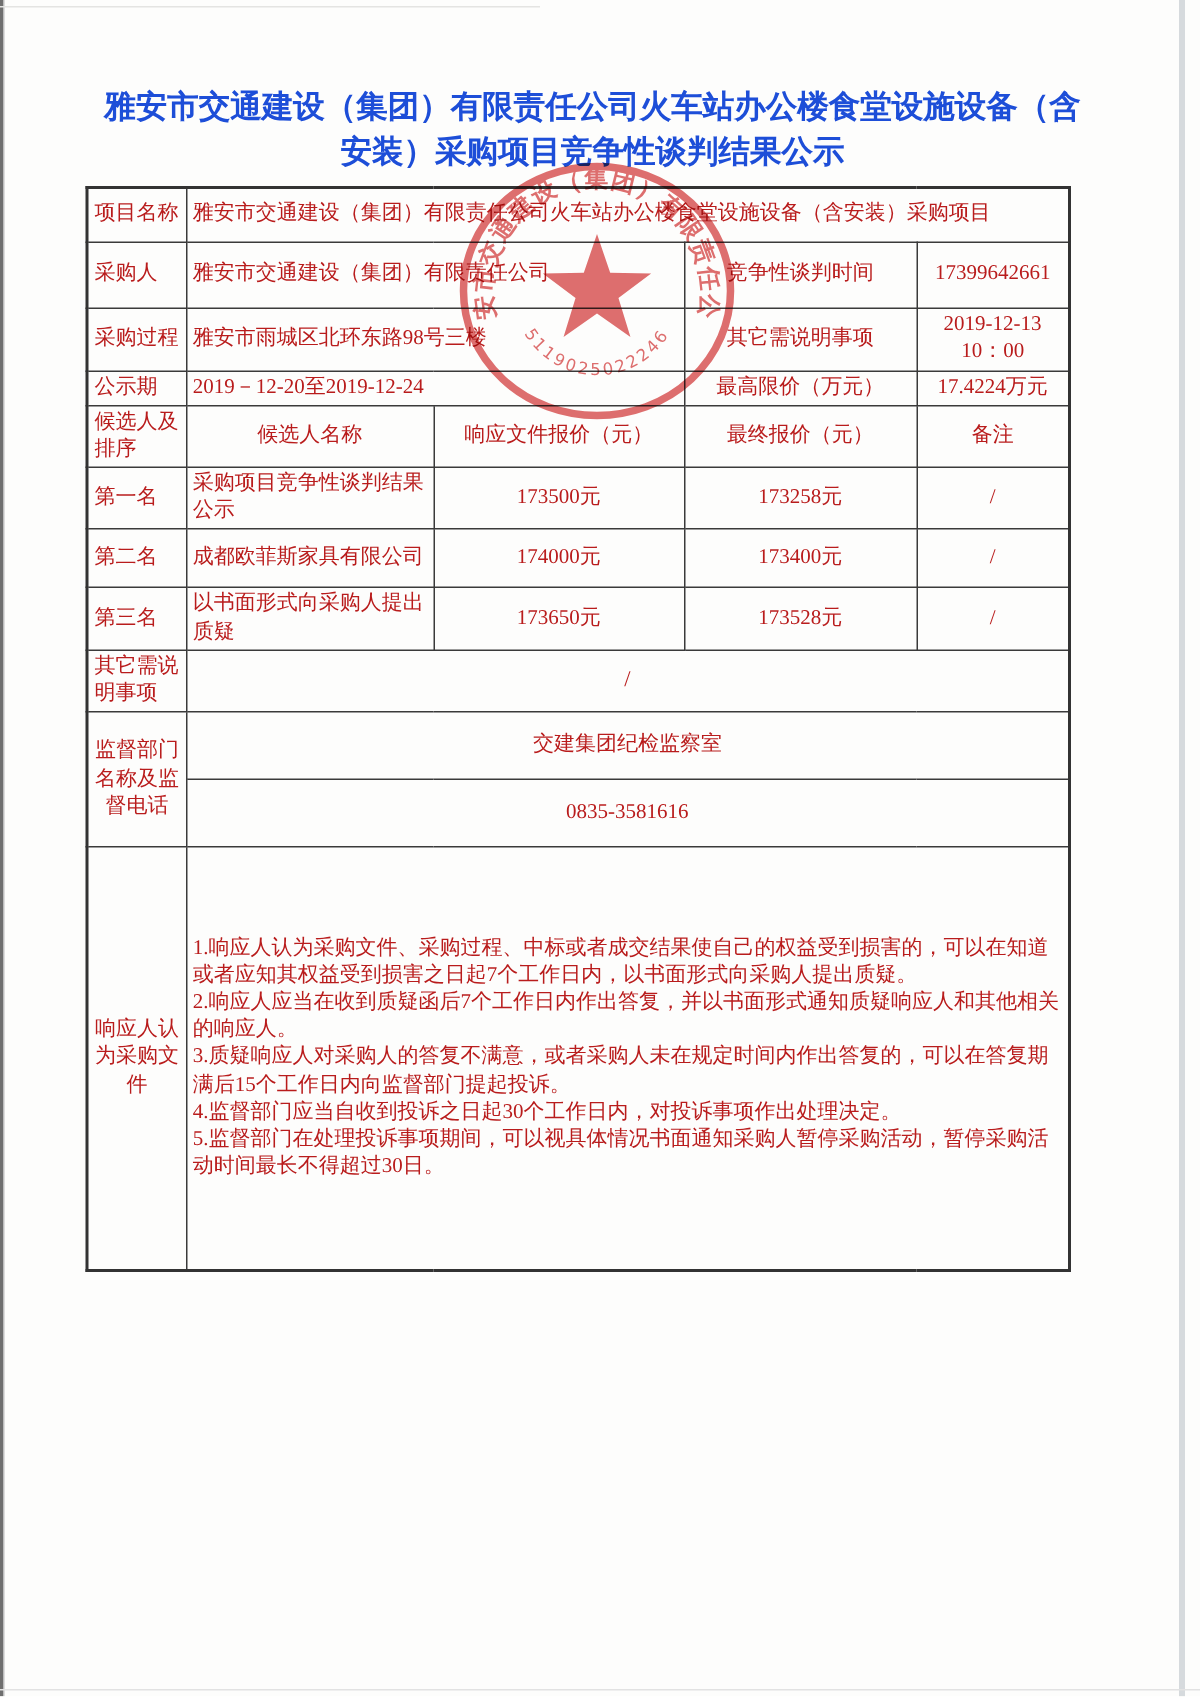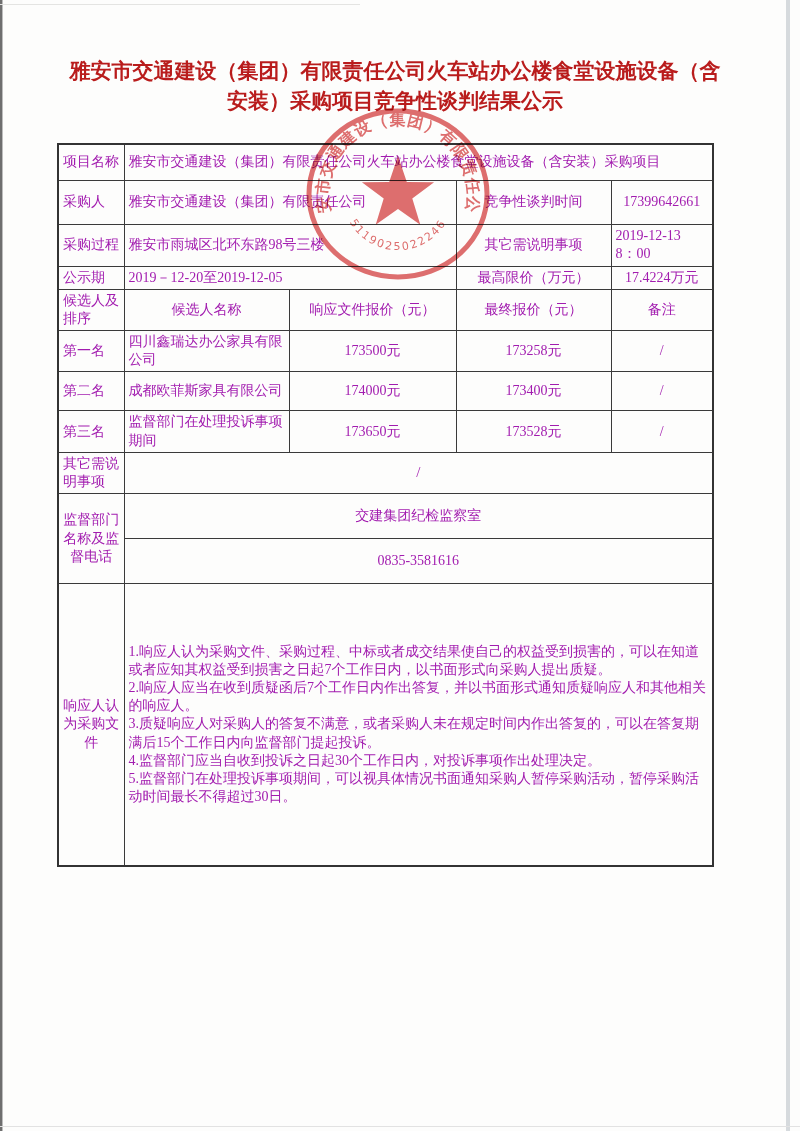--- a/index.html
+++ b/index.html
@@ -7,33 +7,33 @@
         font-family:"Liberation Serif","DejaVu Serif",serif;color:#222;}
   
   .edge-left{position:absolute;left:0;top:0;width:2px;height:1131px;background:#6f6f6f;}
   .edge-left2{position:absolute;left:2px;top:0;width:1px;height:1131px;background:#bdbdbd;}
   .edge-right{position:absolute;left:786px;top:0;width:4px;height:1131px;background:#ccd1d5;opacity:.8;}
   .edge-bottom{position:absolute;left:0;top:1126px;width:800px;height:1px;background:#e2e2e2;}
   .edge-top{position:absolute;left:0;top:4px;width:360px;height:1px;background:#e4e4e2;}
 
   .title{position:absolute;left:64px;top:56px;width:662px;margin:0;
          font-family:"DejaVu Sans","Liberation Sans",sans-serif;
-         font-size:21px;font-weight:700;line-height:1.45;text-align:center;color:#b91c1c;}
+         font-size:21px;font-weight:700;line-height:1.45;text-align:center;color:#1d4ed8;}
 
-  table.doc{position:absolute;left:57px;top:143px;width:655px;border-collapse:collapse;
-            table-layout:fixed;font-size:14px;color:#a21caf;}
+  table.doc{position:absolute;left:57px;top:124px;width:655px;border-collapse:collapse;
+            table-layout:fixed;font-size:14px;color:#b91c1c;}
   table.doc td{border:1px solid #3a3a3a;padding:2px 4px;vertical-align:middle;
                line-height:1.3;overflow:hidden;}
   table.doc{border:2px solid #333;}
   td.lbl{text-align:left;padding-left:4px;}
   td.ctr{text-align:center;}
   td.val{text-align:left;padding-left:5px;}
   td.notes{vertical-align:middle;padding:6px 9px 6px 10px;font-size:14px;line-height:1.26;}
   td.notes div{margin:0;}
-  .two-line span{display:block;text-align:left;}
+  .two-line span{display:block;text-align:center;}
 
   
   .stamp{position:absolute;left:302px;top:106px;width:192px;height:178px;
          mix-blend-mode:multiply;opacity:.82;pointer-events:none;}
   .stamp svg{width:100%;height:100%;}
   .stamp .ring{fill:none;stroke:#d84f4f;stroke-width:5;}
   .stamp .star{fill:#d84f4f;}
   .stamp text{fill:#d84f4f;}
   .ringtext{font-size:16px;font-weight:700;letter-spacing:1px;
             font-family:"DejaVu Sans",sans-serif;}
@@ -73,58 +73,58 @@
       <td class="ctr">竞争性谈判时间</td>
       <td class="ctr" style="font-size:14px">17399642661</td>
     </tr>
 
     <tr style="height:42px">
       <td class="lbl">采购过程</td>
       <td class="val" colspan="2">雅安市雨城区北环东路98号三楼</td>
       <td class="ctr">其它需说明事项</td>
       <td class="ctr two-line">
         <span>2019-12-13</span>
-        <span>8：00</span>
+        <span>10：00</span>
       </td>
     </tr>
 
     <tr style="height:22px">
       <td class="lbl">公示期</td>
-      <td class="val" colspan="2">2019－12-20至2019-12-05</td>
+      <td class="val" colspan="2">2019－12-20至2019-12-24</td>
       <td class="ctr">最高限价（万元）</td>
       <td class="ctr">17.4224万元</td>
     </tr>
 
     <tr style="height:38px">
       <td class="lbl">候选人及排序</td>
       <td class="ctr">候选人名称</td>
       <td class="ctr">响应文件报价（元）</td>
       <td class="ctr">最终报价（元）</td>
       <td class="ctr">备注</td>
     </tr>
 
     <tr style="height:37px">
       <td class="lbl">第一名</td>
-      <td class="val">四川鑫瑞达办公家具有限公司</td>
+      <td class="val">采购项目竞争性谈判结果公示</td>
       <td class="ctr">173500元</td>
       <td class="ctr">173258元</td>
       <td class="ctr">/</td>
     </tr>
 
     <tr style="height:39px">
       <td class="lbl">第二名</td>
       <td class="val">成都欧菲斯家具有限公司</td>
       <td class="ctr">174000元</td>
       <td class="ctr">173400元</td>
       <td class="ctr">/</td>
     </tr>
 
     <tr style="height:39px">
       <td class="lbl">第三名</td>
-      <td class="val">监督部门在处理投诉事项期间</td>
+      <td class="val">以书面形式向采购人提出质疑</td>
       <td class="ctr">173650元</td>
       <td class="ctr">173528元</td>
       <td class="ctr">/</td>
     </tr>
 
     <tr style="height:41px">
       <td class="lbl">其它需说明事项</td>
       <td class="ctr" colspan="4" style="font-size:15px">/</td>
     </tr>
 

